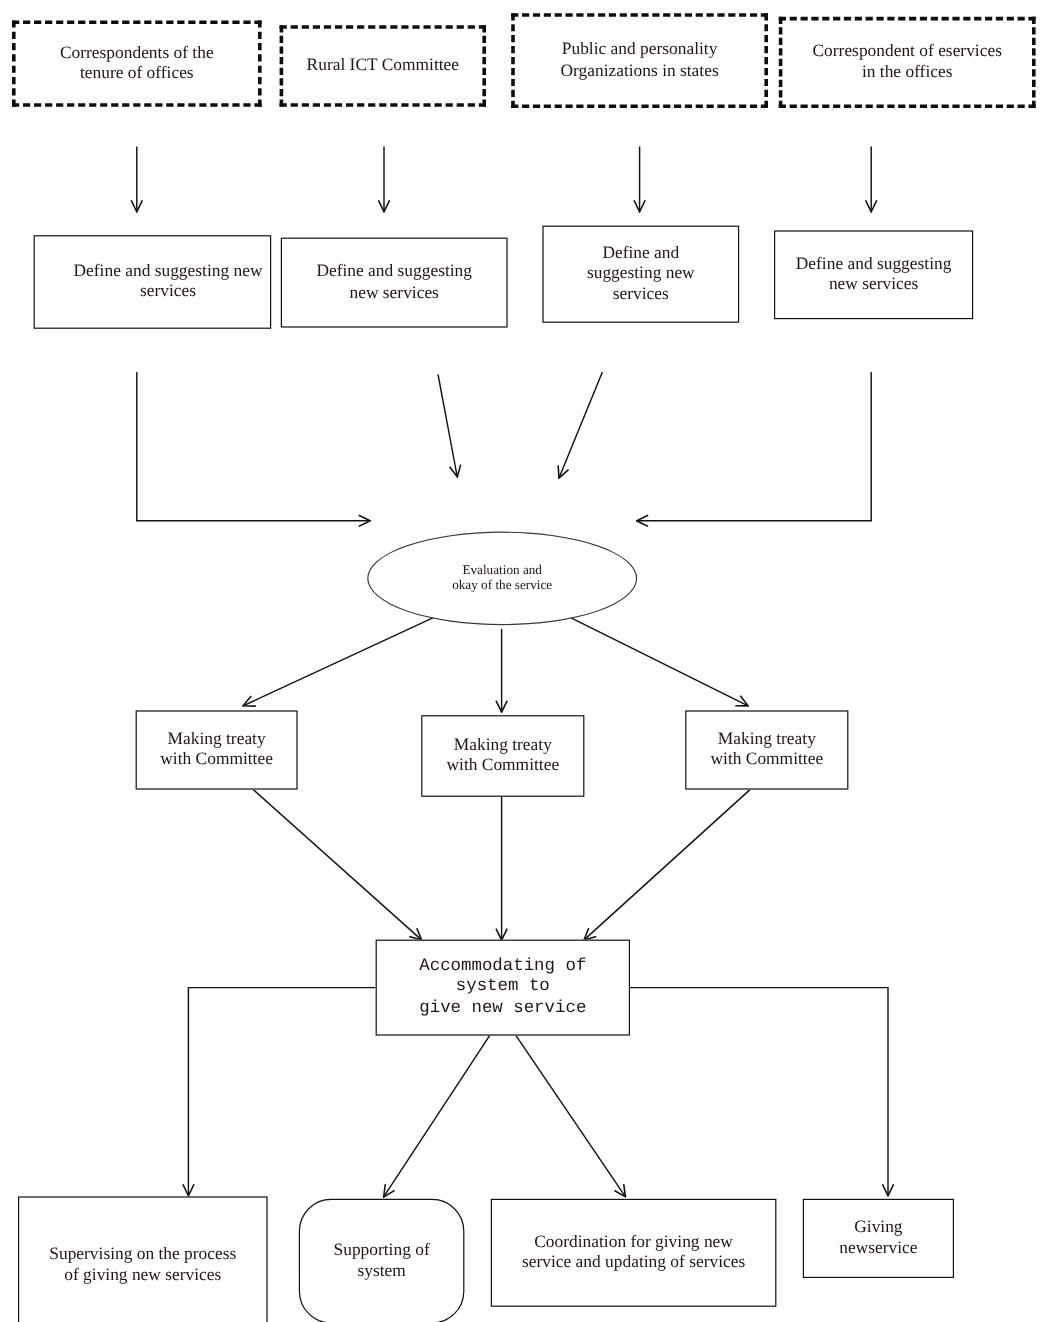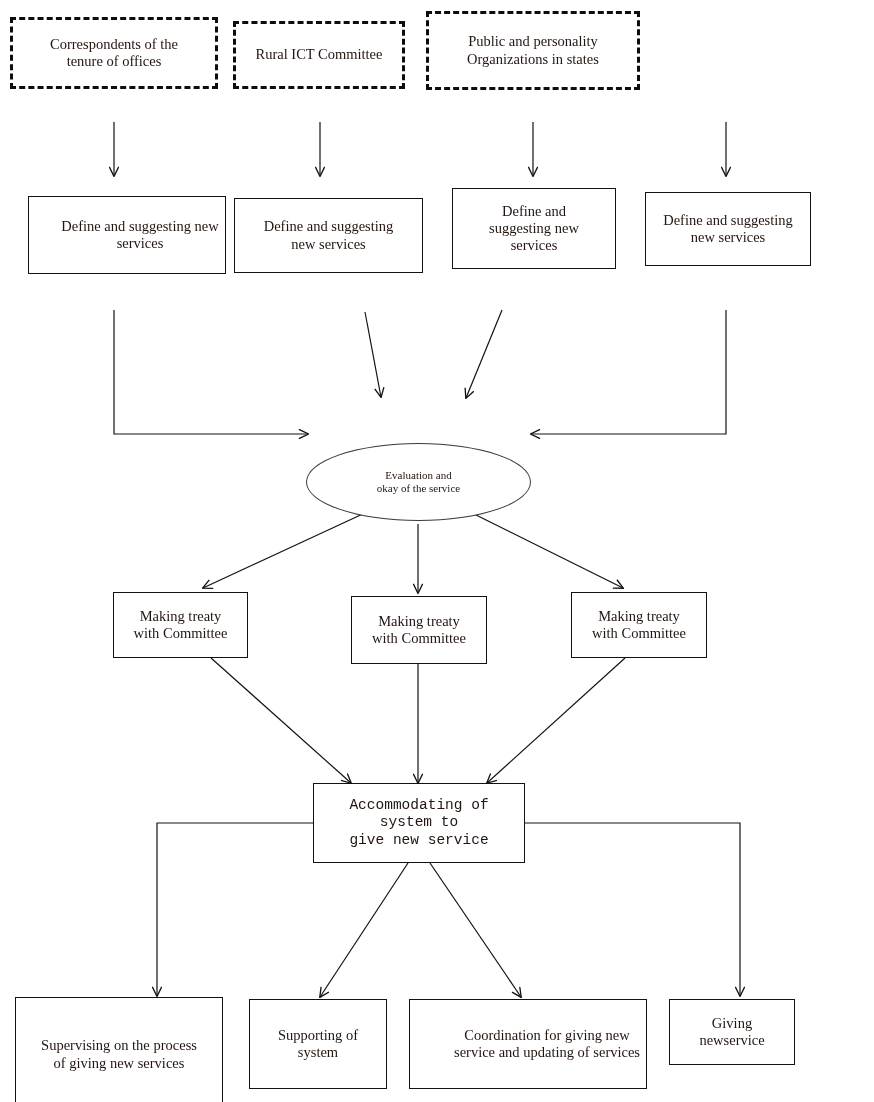--- a/index.html
+++ b/index.html
@@ -98,20 +98,24 @@
     <span class="node-label">Correspondents of the
 tenure of offices</span>
   </div>
   <div class="node dashed" style="left:233px; top:21px; width:172px; height:68px;">
     <span class="node-label">Rural ICT Committee</span>
   </div>
   <div class="node dashed" style="left:426px; top:11px; width:214px; height:79px;">
     <span class="node-label">Public and personality
 Organizations in states</span>
   </div>
+  <div class="node dashed" style="left:649px; top:14px; width:214px; height:76px;">
+    <span class="node-label">Correspondent of eservices
+in the offices</span>
+  </div>
 
   <div class="node solid" style="left:28px; top:196px; width:198px; height:78px;padding-left:26px;">
     <span class="node-label">Define and suggesting new
 services</span>
   </div>
   <div class="node solid" style="left:234px; top:198px; width:189px; height:75px;">
     <span class="node-label">Define and suggesting
 new services</span>
   </div>
   <div class="node solid" style="left:452px; top:188px; width:164px; height:81px;">
@@ -144,25 +148,25 @@
 
   <div class="node solid" style="left:313px; top:783px; width:212px; height:80px;font-family:Liberation Mono, monospace;">
     <span class="node-label">Accommodating of system to
 give new service</span>
   </div>
 
   <div class="node solid" style="left:15px; top:997px; width:208px; height:115px;">
     <span class="node-label">Supervising on the process
 of giving new services</span>
   </div>
-  <div class="node solid" style="left:249px; top:999px; width:138px; height:90px;">
+  <div class="node solid" style="left:249px; top:999px; width:138px; height:104px;border-radius:27px;">
     <span class="node-label">Supporting of
 system</span>
   </div>
-  <div class="node solid" style="left:409px; top:999px; width:238px; height:90px;justify-content:flex-end;">
+  <div class="node solid" style="left:409px; top:999px; width:238px; height:90px;">
     <span class="node-label">Coordination for giving new
 service and updating of services</span>
   </div>
   <div class="node solid" style="left:669px; top:999px; width:126px; height:66px;">
     <span class="node-label">Giving
 newservice</span>
   </div>
 
 </div>
 

